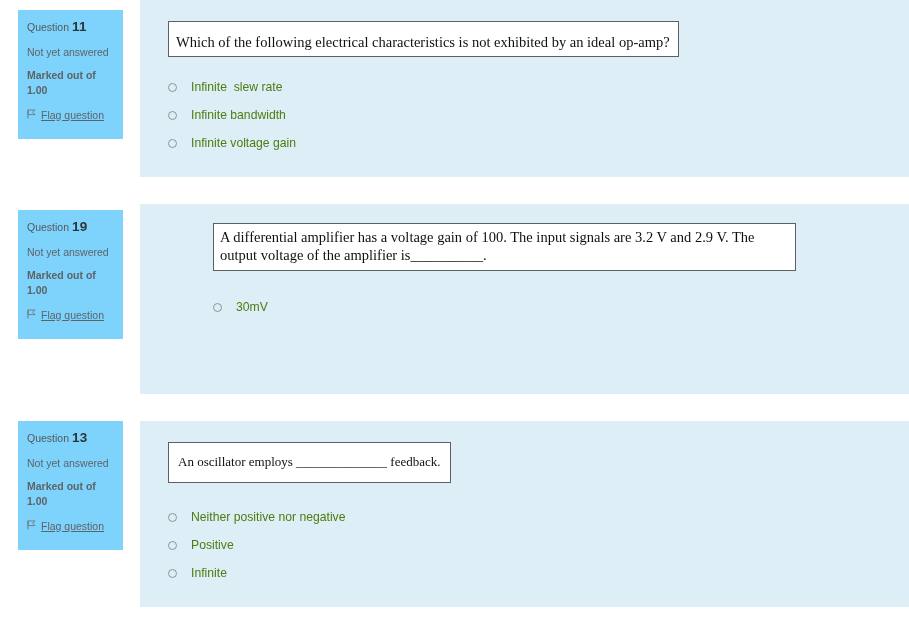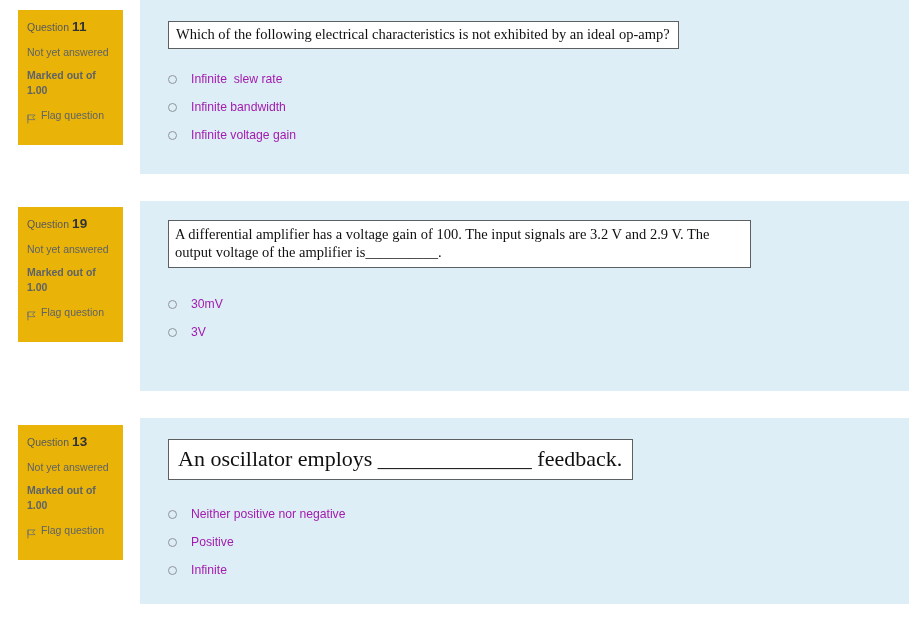--- a/index.html
+++ b/index.html
@@ -31,22 +31,22 @@
   .block-gap {
     height: 27px;
     background: #ffffff;
   }
 
   
   .info-col {
     width: 105px;
     min-width: 105px;
     margin-left: 18px;
-    background: #eab308;
-    padding: 9px 8px 22px 9px;
+    background: #7dd3fc;
+    padding: 9px 8px 16px 9px;
     box-sizing: border-box;
     color: #5d6368;
     font-size: 10.5px;
     line-height: 15.5px;
   }
   .info-line { margin: 0 0 8px 0; }
   .info-line:last-child { margin-bottom: 0; }
   .q-number-line {
     color: #55595d;
     font-size: 10.5px;
@@ -55,25 +55,26 @@
   .q-number-line .qnum {
     font-size: 13.5px;
     font-weight: bold;
     color: #2f3337;
     letter-spacing: .2px;
   }
   .state-line { line-height: 15px; }
   .marks-line { line-height: 15px; font-weight: bold; }
   .flag-line {
     display: flex;
-    align-items: flex-end;
+    align-items: flex-start;
     gap: 5px;
     margin-top: 10px;
     color: #5d6368;
     cursor: pointer;
+    text-decoration: underline;
   }
   .flag-icon {
     width: 9px;
     height: 10px;
     display: inline-block;
     flex: 0 0 auto;
   }
 
   
   .answer-panel {
@@ -83,80 +84,80 @@
     padding: 21px 0 22px 0;
     box-sizing: border-box;
     min-height: 172px;
   }
 
   .stem-box {
     border: 1px solid #5d6063;
     background: #ffffff;
     display: inline-block;
     margin-left: 28px;
-    padding: 4px 8px 5px 7px;
+    padding: 12px 8px 5px 7px;
     box-sizing: border-box;
     font-family: "Liberation Serif", serif;
     color: #101010;
     line-height: 17px;
   }
   .stem-box.size-a {
     font-size: 14.5px;
     max-width: 583px;
   }
   .stem-box.size-b {
     font-size: 14.5px;
     max-width: 583px;
     padding: 5px 6px 6px 6px;
     line-height: 17.5px;
   }
   .stem-box.size-c {
-    font-size: 22px;
+    font-size: 13px;
     padding: 8px 10px 9px 9px;
     line-height: 22px;
   }
   .stem-text { white-space: pre-wrap; }
 
   .options {
     margin: 0;
     padding: 0;
     list-style: none;
     margin-top: 16px;
   }
   .option-row {
     display: flex;
     align-items: center;
     padding-left: 28px;
     height: 28px;
-    color: #a21caf;
+    color: #4d7c0f;
     font-size: 12.2px;
   }
   .radio {
     width: 9px;
     height: 9px;
     border: 1.2px solid #8d9499;
     border-radius: 50%;
     background: transparent;
     flex: 0 0 auto;
     margin-right: 14px;
     box-sizing: border-box;
   }
   .option-label {
     white-space: pre;
     line-height: 16px;
   }
 
   
   #block-0 .answer-panel { min-height: 174px; padding-top: 21px; padding-bottom: 20px;}
-  #block-1 .answer-panel { min-height: 190px; padding-top: 19px; padding-bottom: 20px;}
+  #block-1 .answer-panel { min-height: 190px; padding-top: 19px; padding-bottom: 20px; padding-left: 45px;}
   #block-2 .answer-panel { min-height: 186px; padding-top: 21px; padding-bottom: 20px;}
 
   #block-0 .info-col { margin-top: 10px; }
   #block-1 .info-col { margin-top: 6px; }
-  #block-2 .info-col { margin-top: 7px; }
+  #block-2 .info-col { }
 
   #block-1 .options { margin-top: 22px; }
   #block-2 .options { margin-top: 20px; }
 </style>
 </head>
 <body>
 
 <div class="quiz-page">
 
   <div class="question-block" id="block-0">
@@ -222,24 +223,20 @@
 
     <div class="answer-panel">
       <div class="stem-box size-b">
         <span class="stem-text">A differential amplifier has a voltage gain of 100. The input signals are 3.2 V and 2.9 V. The output voltage of the amplifier is__________.</span>
       </div>
       <ul class="options">
         <li class="option-row">
           <span class="radio"></span>
           <span class="option-label">30mV</span>
         </li>
-        <li class="option-row">
-          <span class="radio"></span>
-          <span class="option-label">3V</span>
-        </li>
       </ul>
     </div>
   </div>
 
   <div class="block-gap"></div>
 
   <div class="question-block" id="block-2">
     <div class="info-col">
       <div class="q-number-line info-line">
         <span>Question</span>

